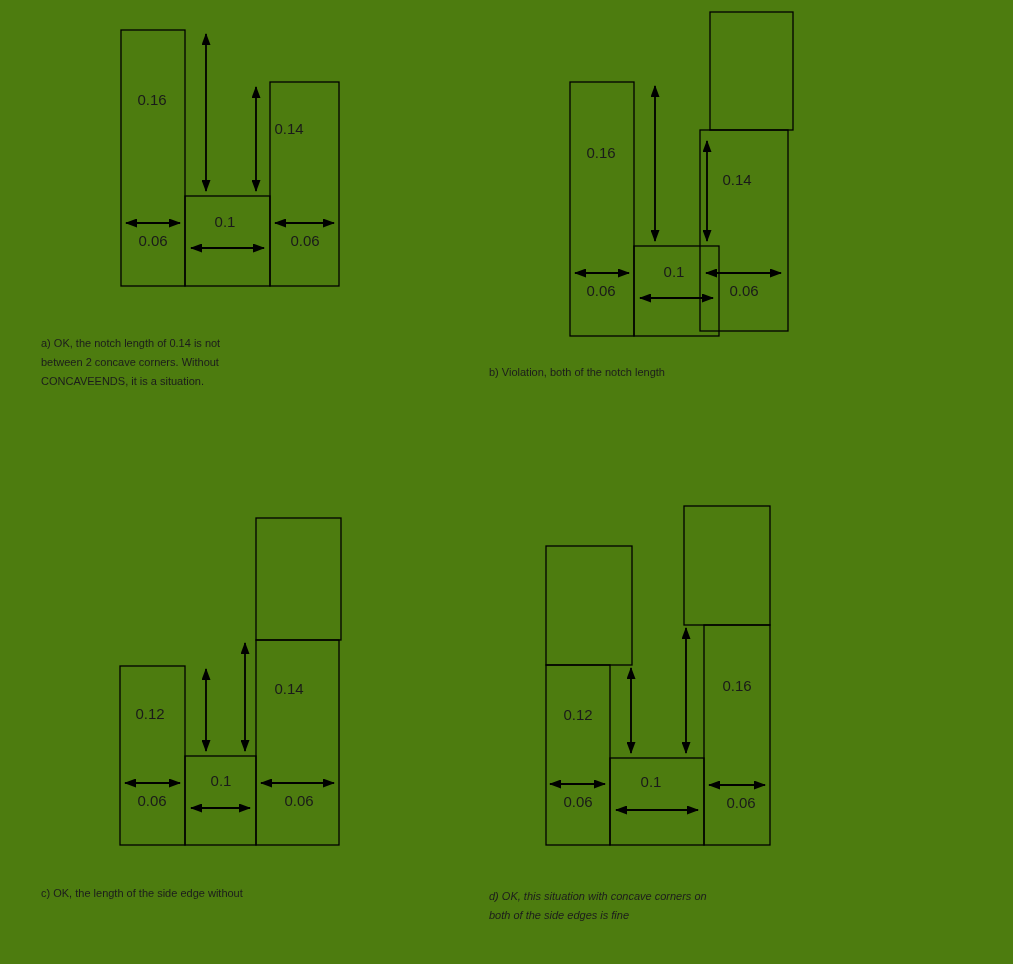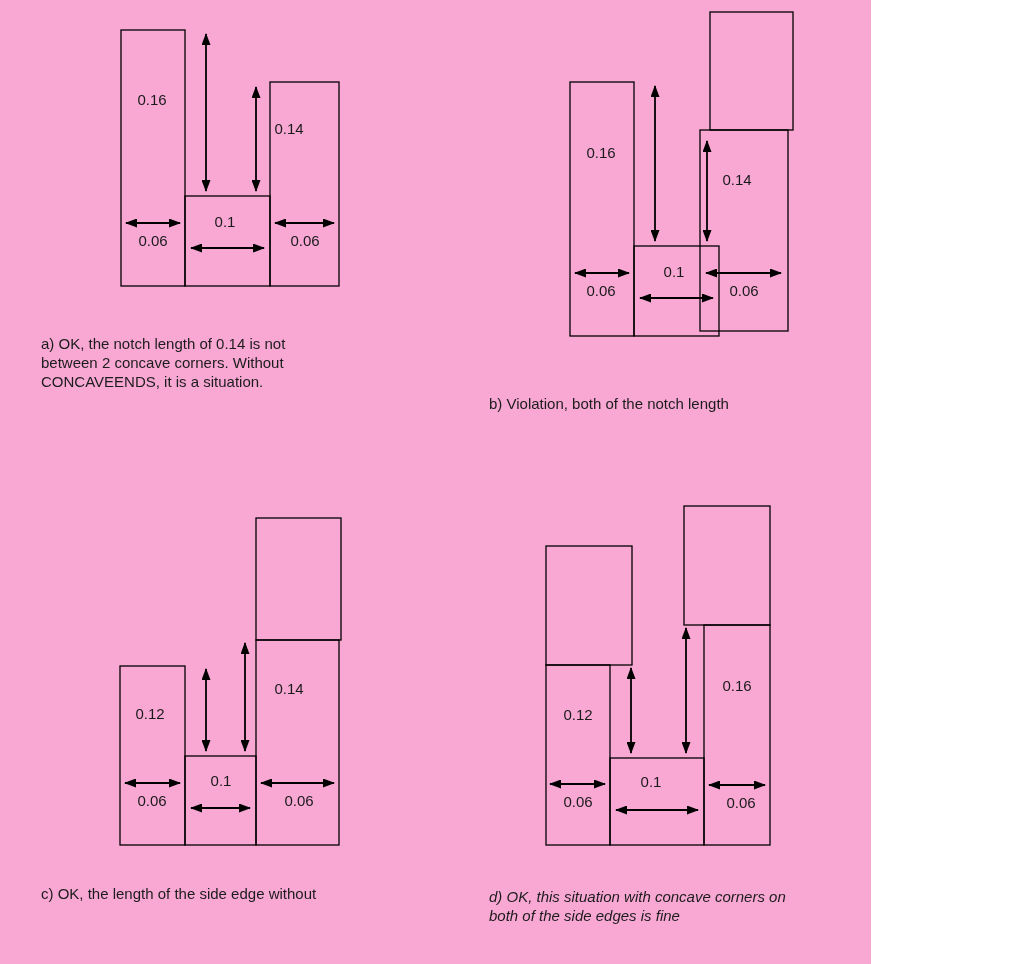--- a/index.html
+++ b/index.html
@@ -2,23 +2,23 @@
 <html><head>
 <meta charset="utf-8">
 <style>
   html, body {
     margin: 0;
     padding: 0;
     background: #ffffff;
   }
   #stage {
     position: relative;
-    width: 871px;
+    width: 1013px;
     height: 964px;
-    background: #f9a8d4;
+    background: #4d7c0f;
     font-family: "Liberation Sans", sans-serif;
     overflow: hidden;
   }
   #figure-svg {
     position: absolute;
     left: 0;
     top: 0;
   }
   .rect {
     fill: none;
@@ -30,21 +30,21 @@
     stroke-width: 1.8;
   }
   .lbl {
     font-family: "Liberation Sans", sans-serif;
     font-size: 15px;
     fill: #1a1a1a;
     text-anchor: middle;
   }
   .caption {
     position: absolute;
-    font-size: 15px;
+    font-size: 11px;
     line-height: 19px;
     color: #1c1c1c;
     white-space: nowrap;
   }
   .caption span { display: block; }
 </style>
 </head>
 <body>
 
 <div id="stage">
@@ -132,21 +132,21 @@
       <text class="lbl" x="741" y="808">0.06</text>
     </g>
   </svg>
 
   <div class="caption" style="left:41px; top:334px;">
     <span>a) OK, the notch length of 0.14 is not</span>
     <span>between 2 concave corners. Without</span>
     <span>CONCAVEENDS, it is a situation.</span>
   </div>
 
-  <div class="caption" style="left:489px; top:363px;margin-top:31px;">
+  <div class="caption" style="left:489px; top:363px;">
     <span>b) Violation, both of the notch length</span>
   </div>
 
   <div class="caption" style="left:41px; top:884px;text-align:right;">
     <span>c) OK, the length of the side edge without</span>
   </div>
 
   <div class="caption" style="left:489px; top:887px;font-style:italic;">
     <span>d) OK, this situation with concave corners on</span>
     <span>both of the side edges is fine</span>

